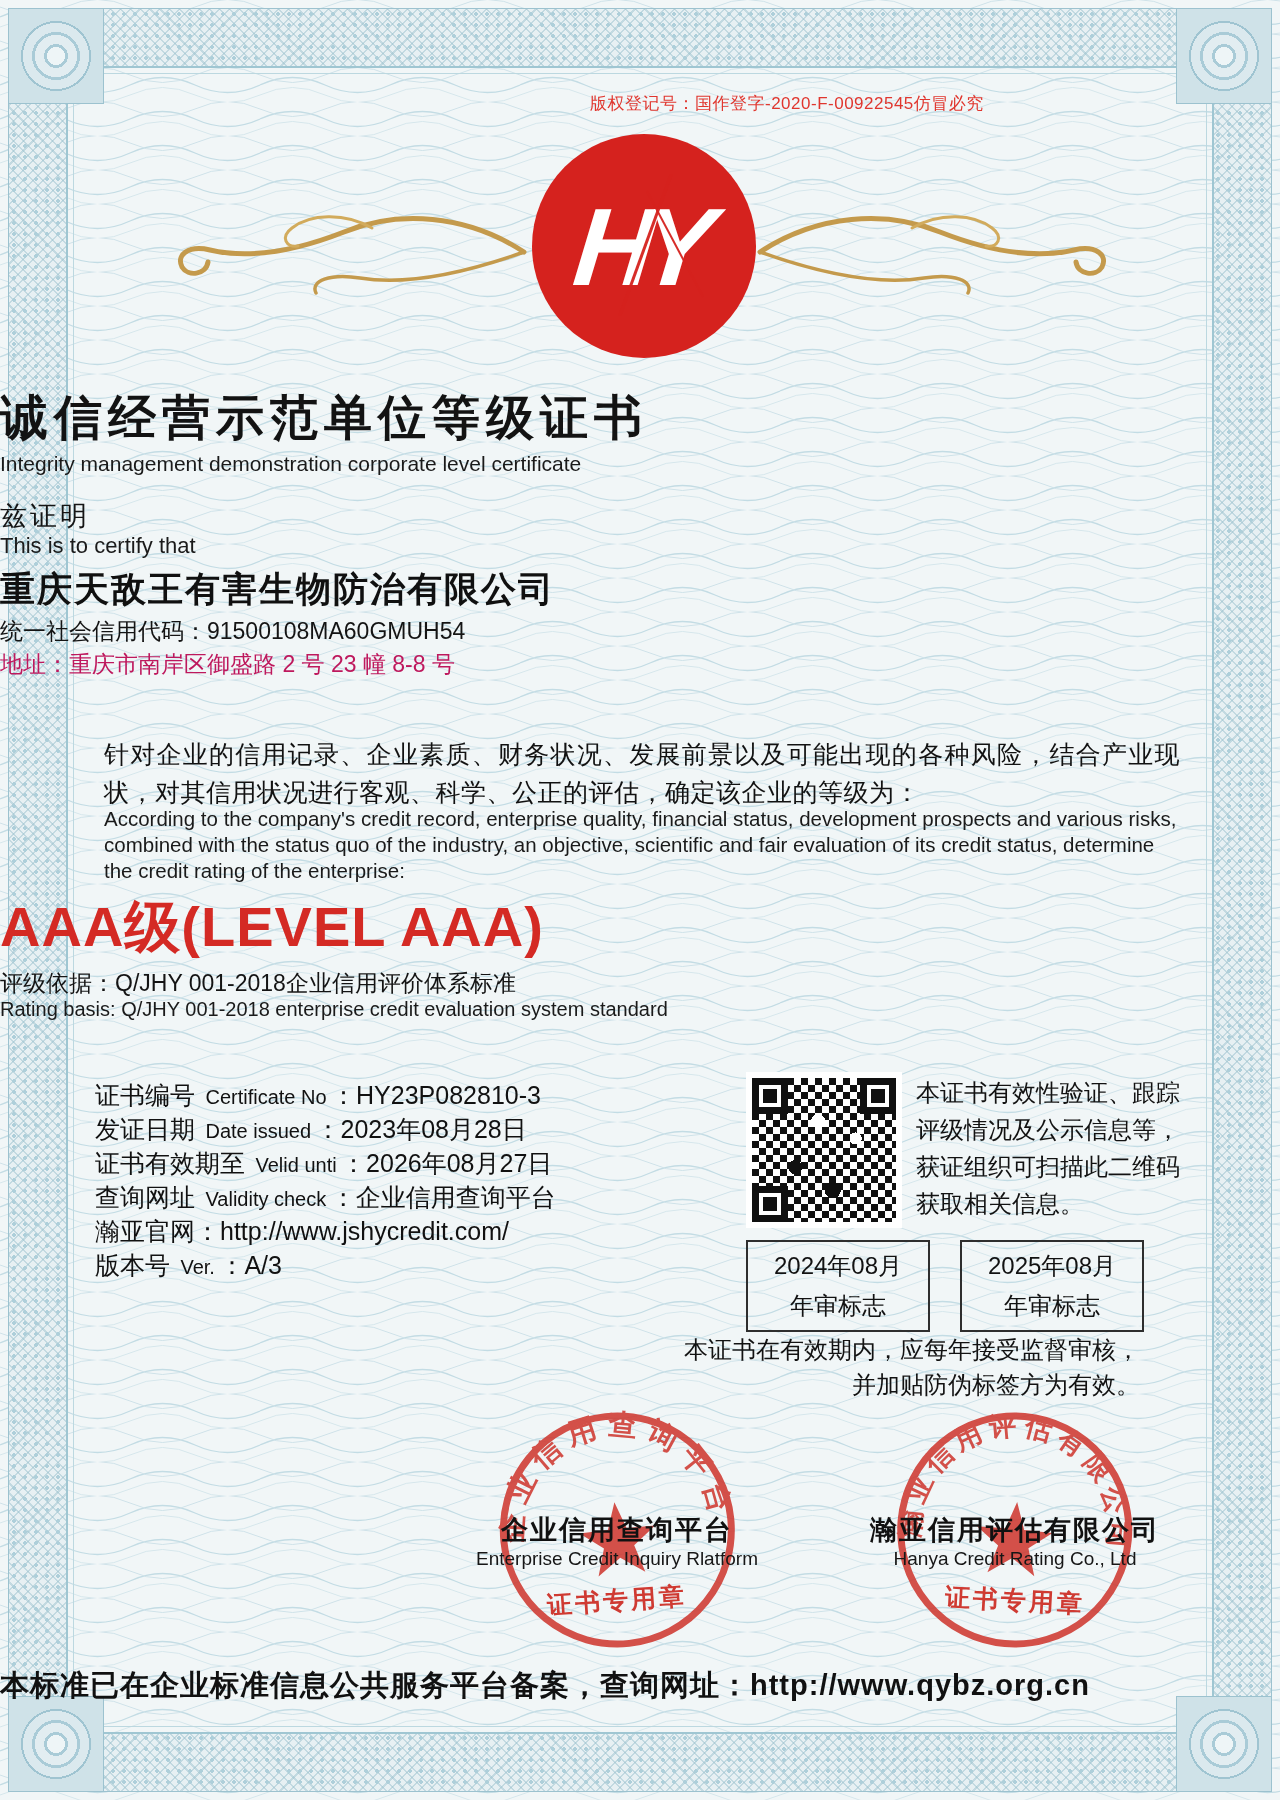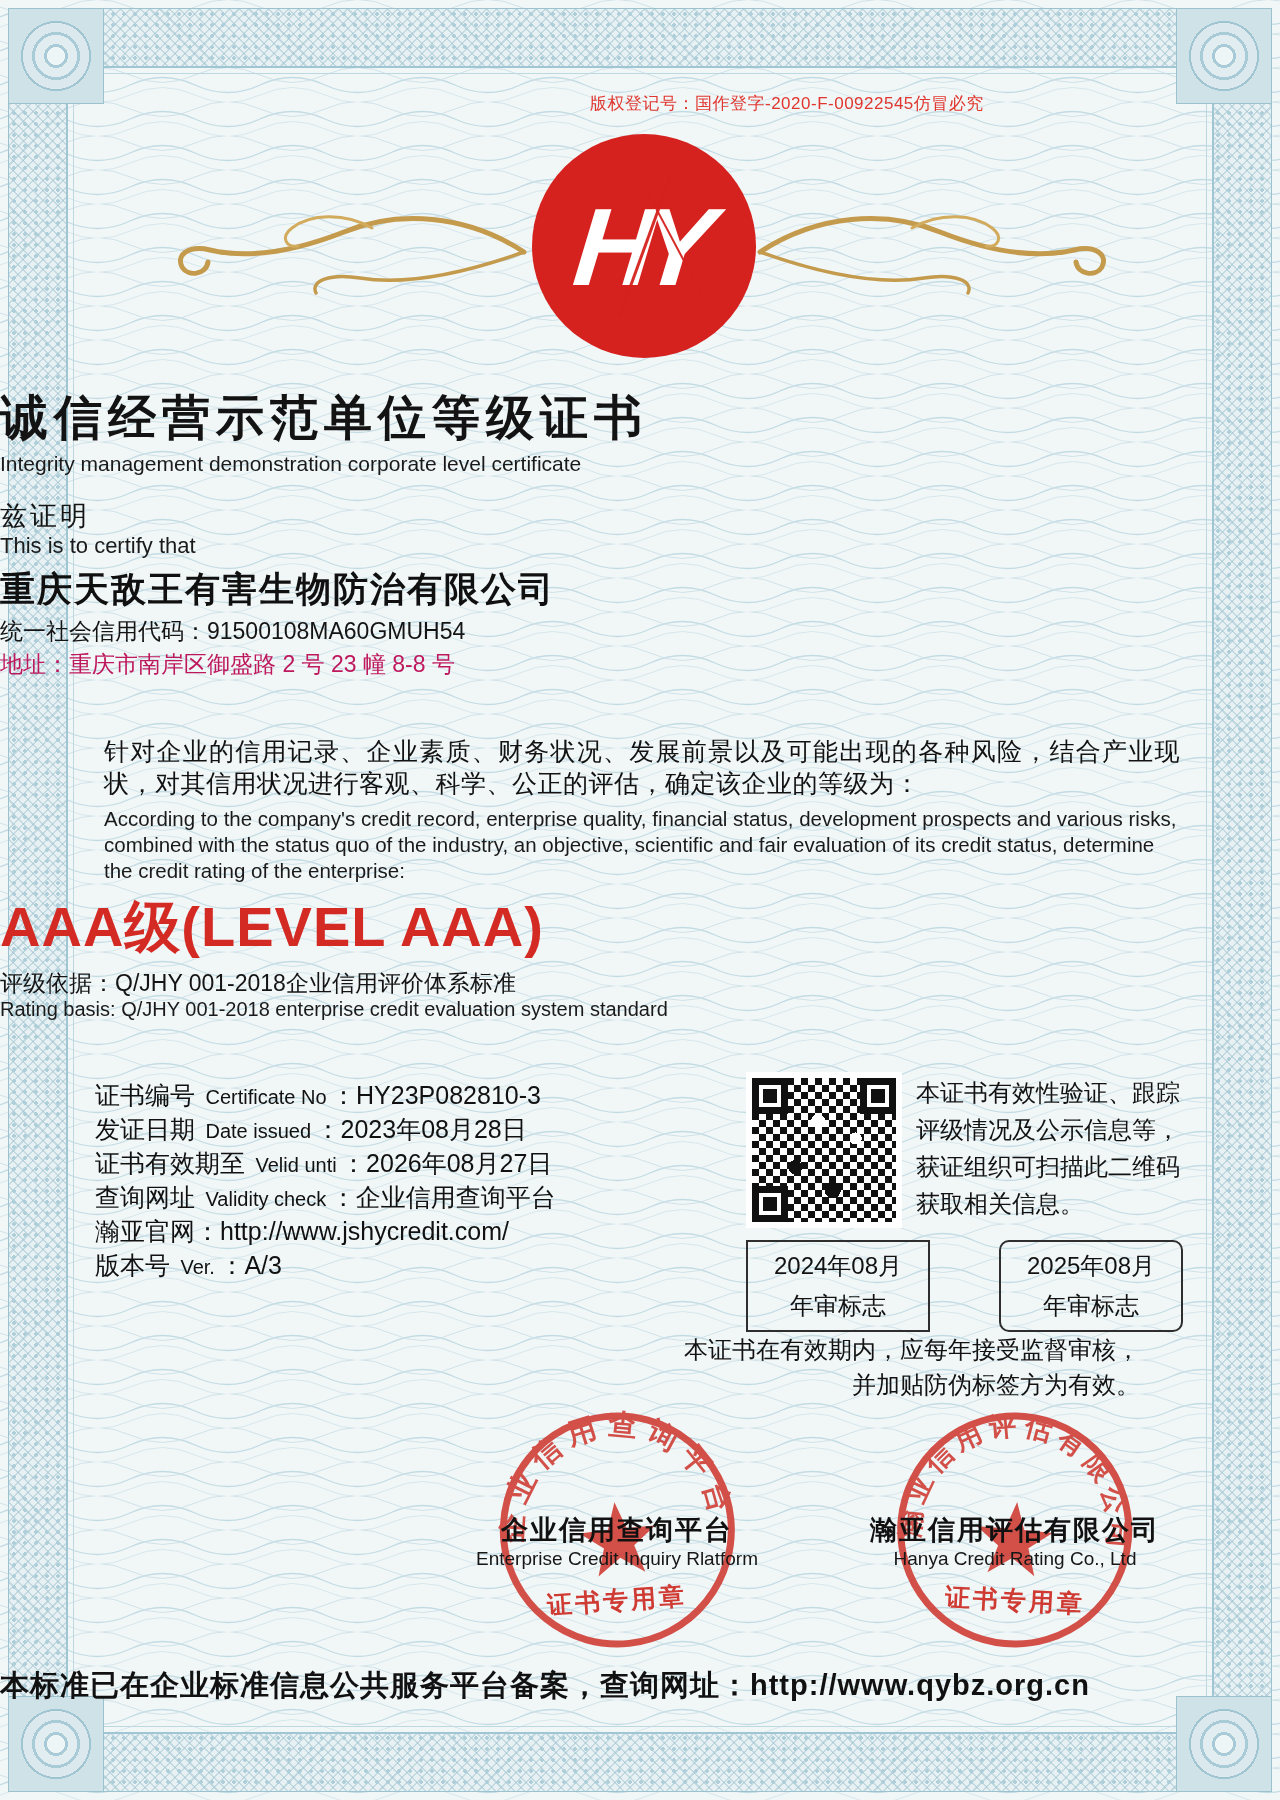--- a/index.html
+++ b/index.html
@@ -48,21 +48,21 @@
   .flourish-right { left:756px; transform:scaleX(-1); }
 
   .title-cn { top:386px; font-size:48px; font-weight:bold; color:#131313; letter-spacing:6px; }
   .title-en { top:452px; font-size:21px; color:#1a1a1a; }
   .certify-cn { top:498px; font-size:27px; color:#151515; letter-spacing:3px; }
   .certify-en { top:533px; font-size:22px; color:#1a1a1a; }
   .company { top:566px; font-size:35px; font-weight:bold; color:#101010; letter-spacing:2px; }
   .credit-code { top:616px; font-size:23px; color:#141414; }
   .address { top:649px; font-size:23px; color:#be185d; }
 
-  .body-cn { left:104px; width:1076px; top:735px; font-size:25px; line-height:32px;
+  .body-cn { left:104px; width:1076px; top:735px; font-size:25px; line-height:38px;
              color:#121212; text-align:justify; letter-spacing:.5px; }
   .body-en { left:104px; width:1076px; top:806px; font-size:20.5px; line-height:26px;
              color:#1a1a1a; text-align:left; }
   .level    { top:890px; font-size:56px; font-weight:bold; color:#d42a24; letter-spacing:1px; }
   .basis-cn { top:968px; font-size:23px; color:#141414; }
   .basis-en { top:998px; font-size:20px; color:#1a1a1a; }
 
   .details { left:95px; top:1078px; color:#111; }
   .drow { height:34px; line-height:34px; white-space:nowrap; }
   .d-cn  { font-size:25px; }
@@ -79,21 +79,21 @@
       radial-gradient(circle at 46% 30%, #ffffff 0 7px, transparent 7px); }
   .finder { position:absolute; width:36px; height:36px; border:7px solid #101010; background:#fff; box-sizing:border-box; }
   .finder::after { content:""; position:absolute; inset:4px; background:#101010; }
   .finder-tl { left:0; top:0; } .finder-tr { right:0; top:0; } .finder-bl { left:0; bottom:0; }
 
   .qr-caption { left:916px; top:1074px; width:290px; font-size:24px; line-height:37px; color:#121212; }
 
   .review-box { top:1240px; width:184px; height:92px; border:2px solid #2e2e2e; box-sizing:border-box;
     display:flex; flex-direction:column; align-items:center; justify-content:center; gap:8px;
     font-size:24px; color:#121212; }
-  .review-box-1 { left:746px; } .review-box-2 { left:999px;border-radius:10px; }
+  .review-box-1 { left:746px; } .review-box-2 { left:960px; }
 
   .note { right:140px; top:1332px; text-align:right; font-size:24px; line-height:35px; color:#121212; }
 
   .seal { width:250px; height:250px; opacity:.88; }
   .seal-left  { left:492px; top:1402px; transform:rotate(-6deg); }
   .seal-right { left:890px; top:1402px; transform:rotate(5deg); }
 
   .org-cn { top:1512px; font-size:27px; font-weight:bold; color:#111; letter-spacing:2px; text-align:center; z-index:4; }
   .org-en { top:1548px; font-size:19px; color:#161616; text-align:center; z-index:4; }
   .org1 { left:427px; width:380px; } .org2 { left:820px; width:390px; }

